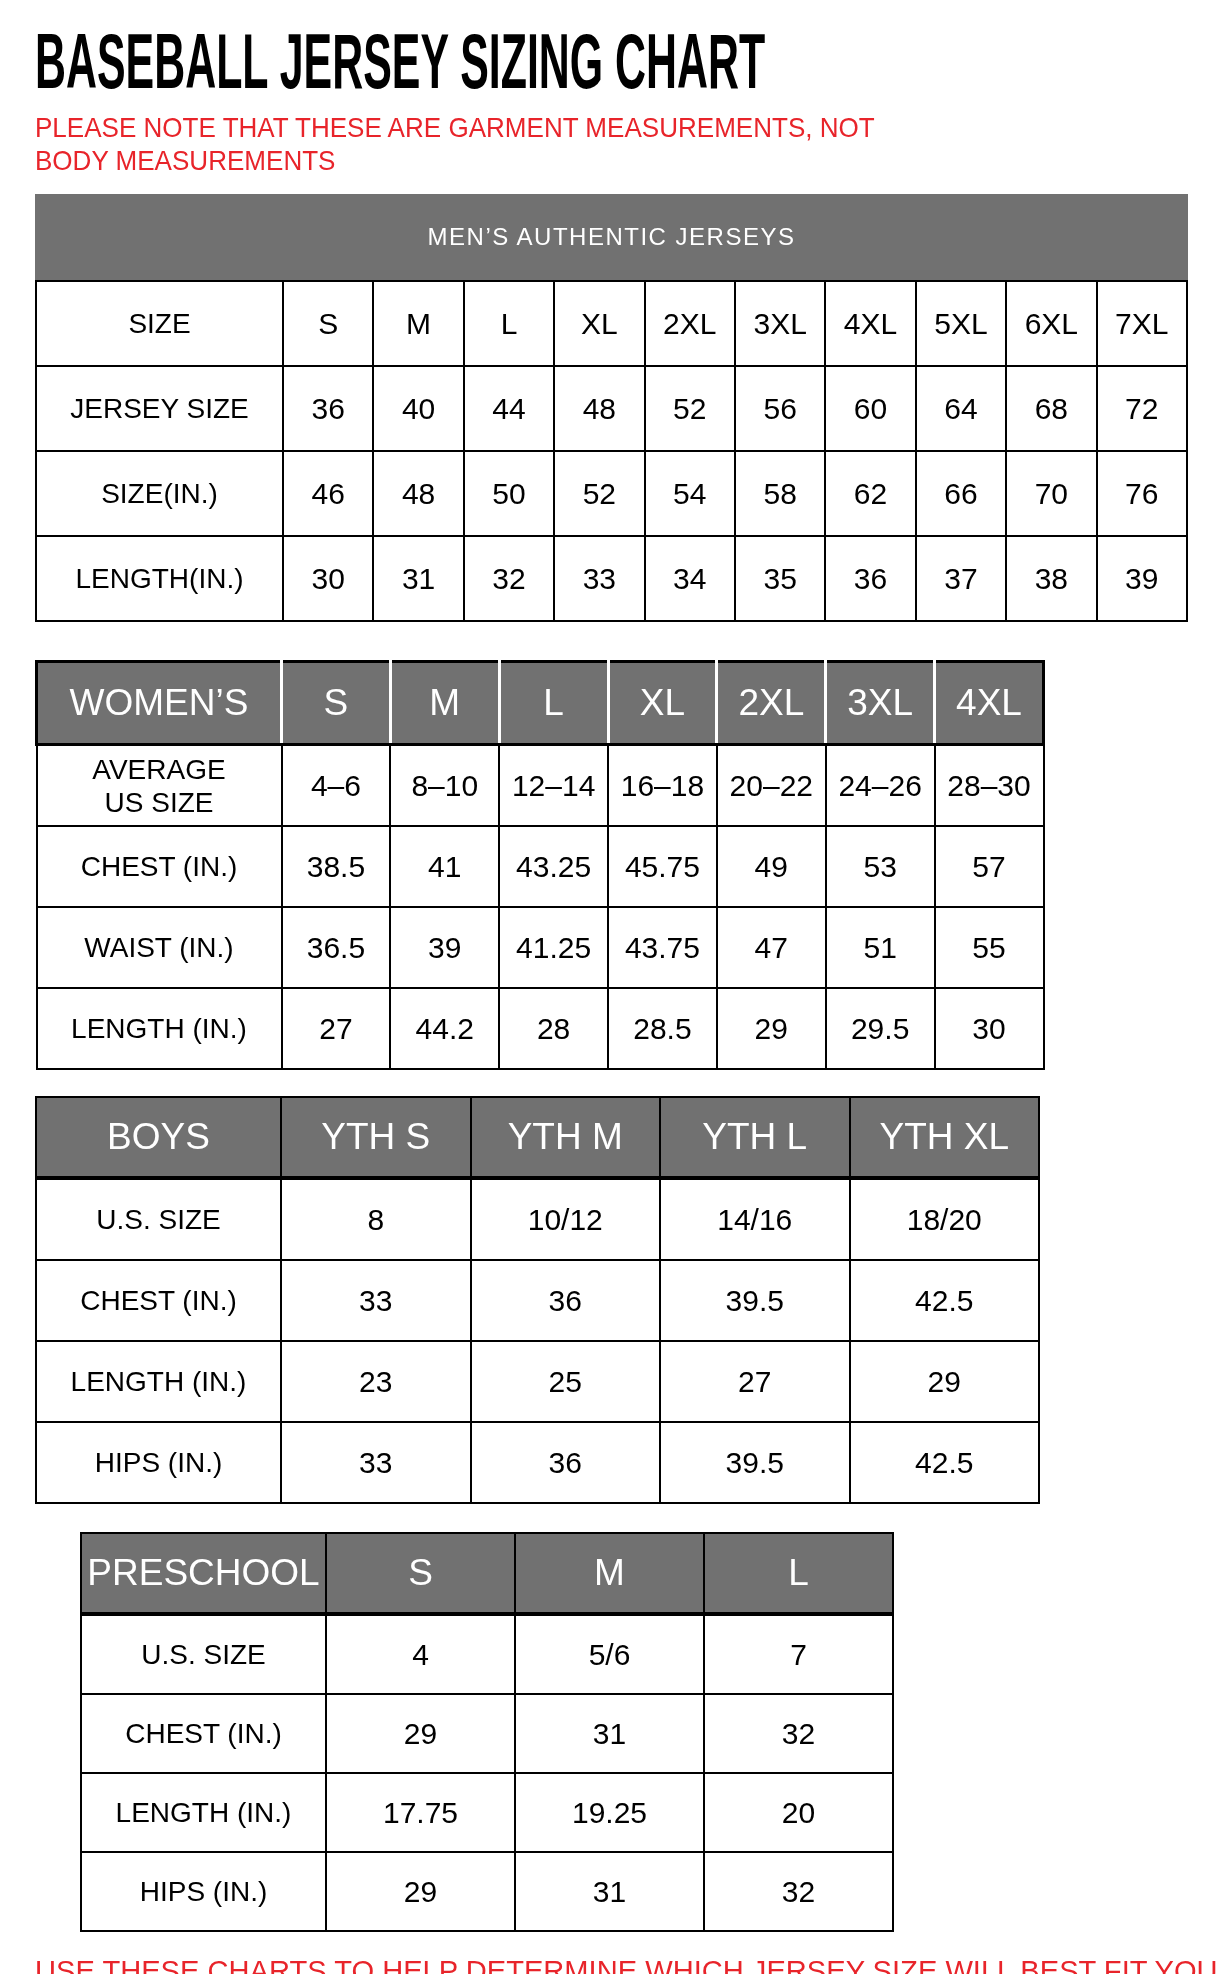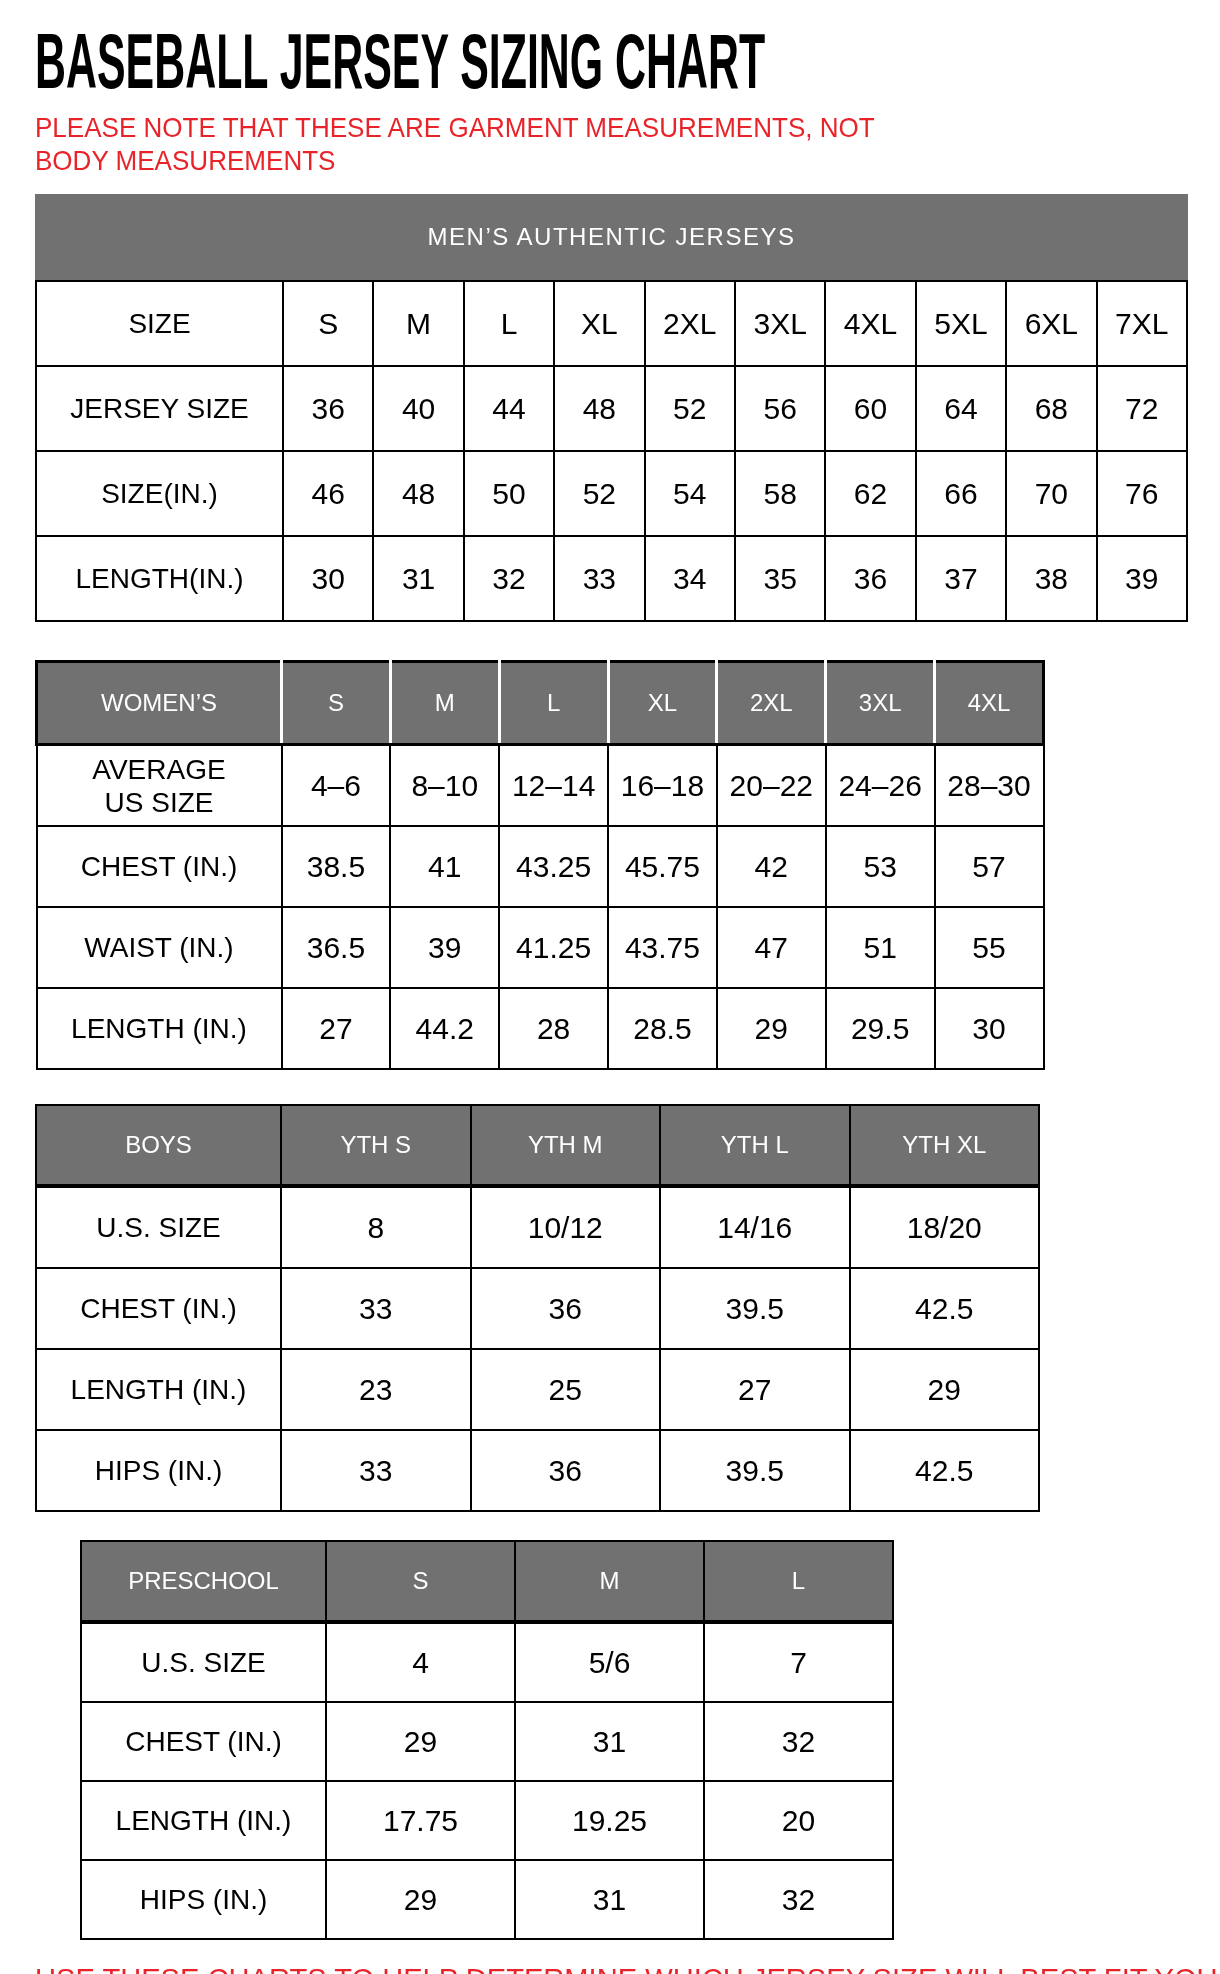--- a/index.html
+++ b/index.html
@@ -23,38 +23,38 @@
   .note{
     margin-top:6px;max-width:920px;
     font-size:28px;line-height:33px;font-weight:400;
     color:var(--accent-red,#e8242a);
     transform:scaleX(0.93);transform-origin:0 0;
   }
 
   
   .sec-mens{margin-top:17px;}
   .sec-womens{margin-top:38px;}
-  .sec-boys{margin-top:34px;}
+  .sec-boys{margin-top:26px;}
   .sec-pre{margin-top:28px;margin-left:45px;}
 
   
   .banner{
     width:1153px;height:86px;background:var(--header-gray,#717171);
     display:flex;align-items:center;justify-content:center;
     color:#fff;font-size:24px;letter-spacing:1.5px;font-weight:400;
   }
 
   table{border-collapse:collapse;table-layout:fixed;}
   td,th{
     text-align:center;vertical-align:middle;
     font-weight:400;overflow:hidden;
   }
   td{border:2px solid #000;font-size:30px;background:#fff;}
   td.label{font-size:28px;white-space:pre-line;line-height:33px;}
-  th{background:var(--header-gray,#717171);color:#fff;font-size:24px;}
+  th{background:var(--header-gray,#717171);color:#fff;font-size:37px;}
 
   
   .t-mens{width:1153px;}
   .t-mens td{height:81px;}
   .t-mens td:first-child{width:243px;}
 
   
   .t-womens{width:1010px;}
   .t-womens th{
     height:78px;
@@ -180,21 +180,21 @@
             <td>20–22</td>
             <td>24–26</td>
             <td>28–30</td>
           </tr>
           <tr>
             <td class="label">CHEST (IN.)</td>
             <td>38.5</td>
             <td>41</td>
             <td>43.25</td>
             <td>45.75</td>
-            <td>42</td>
+            <td>49</td>
             <td>53</td>
             <td>57</td>
           </tr>
           <tr>
             <td class="label">WAIST (IN.)</td>
             <td>36.5</td>
             <td>39</td>
             <td>41.25</td>
             <td>43.75</td>
             <td>47</td>

